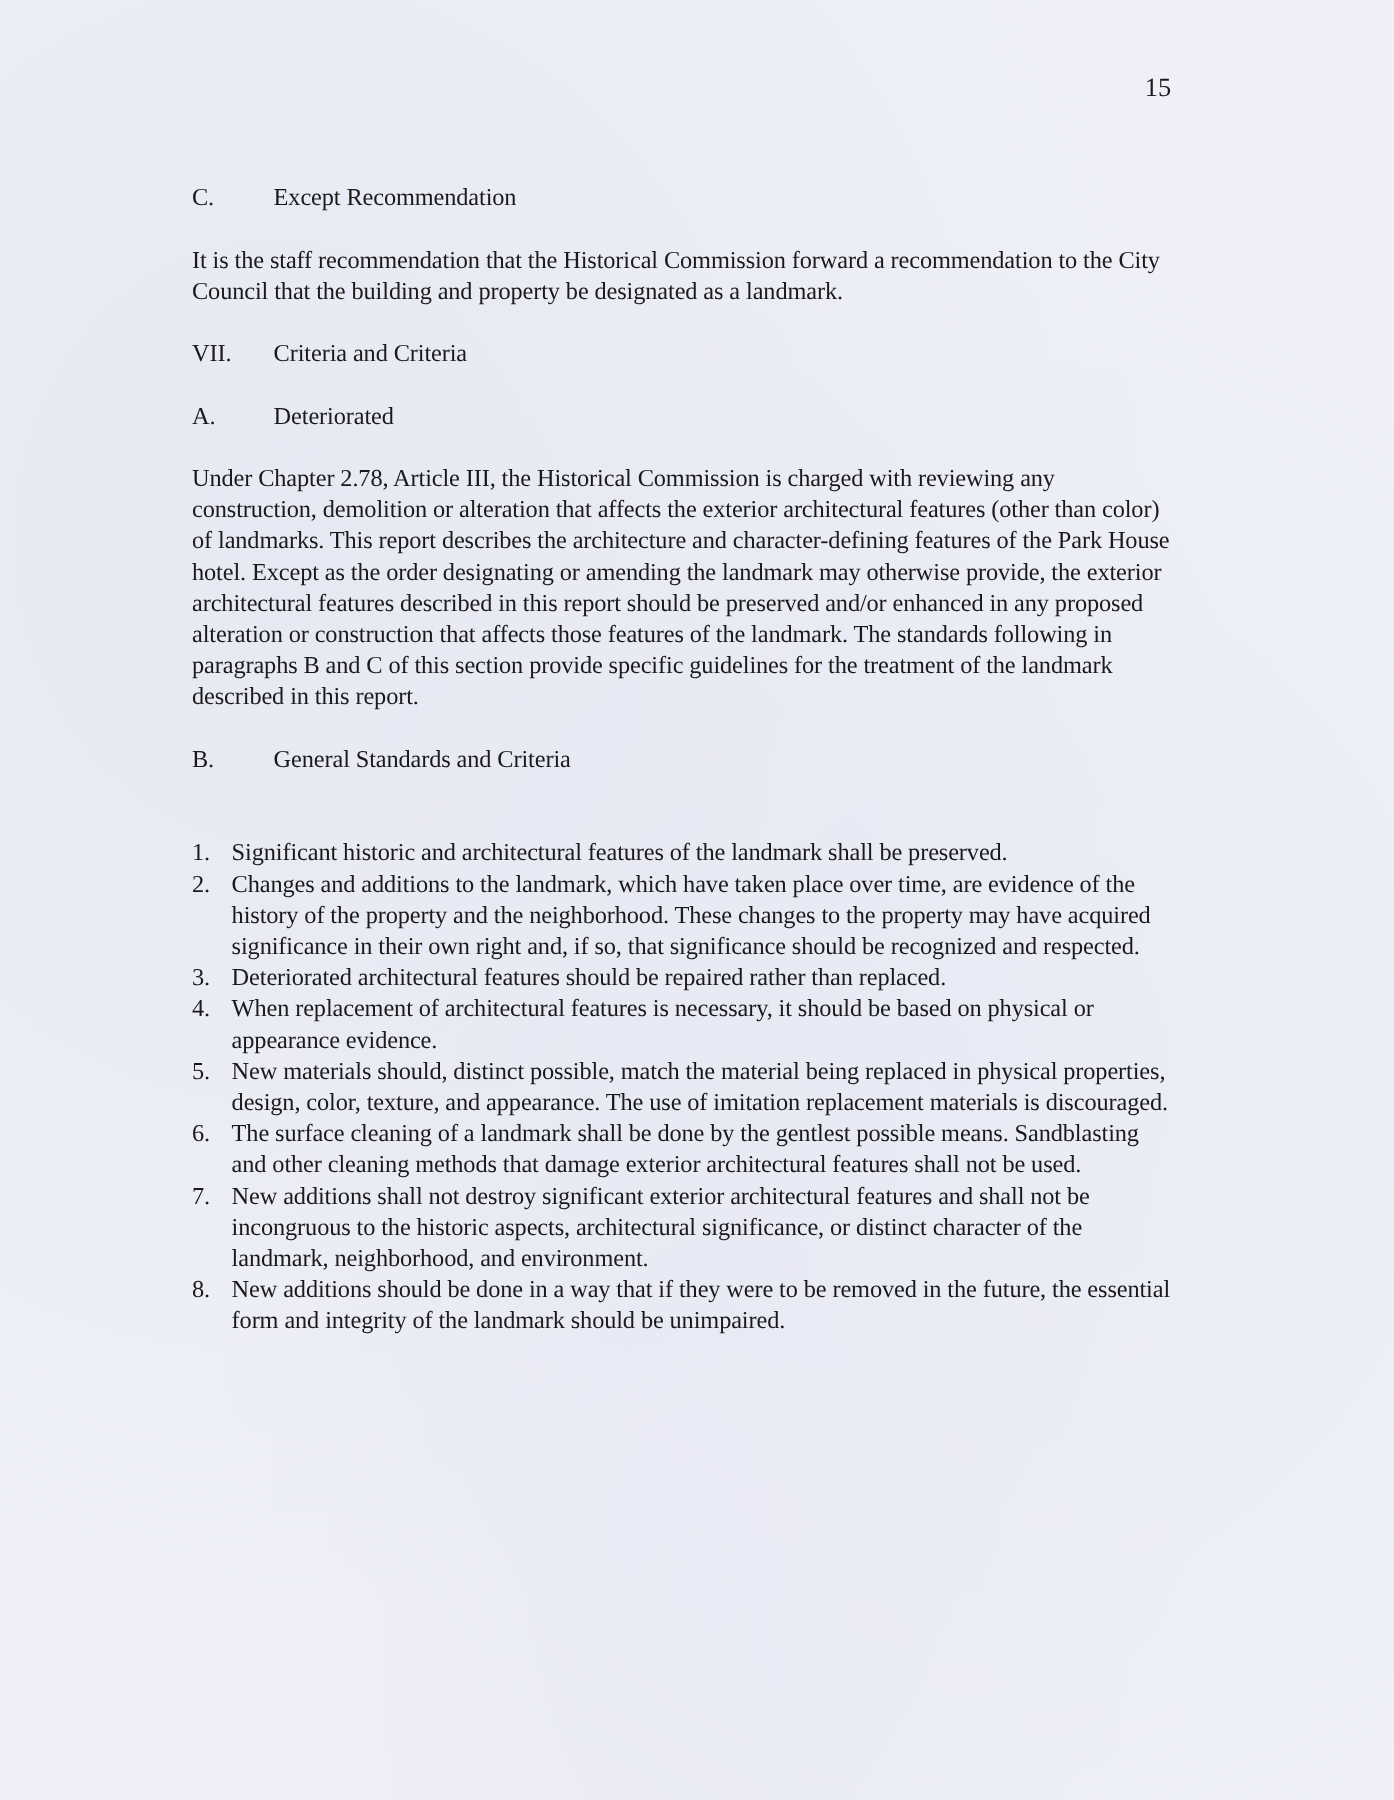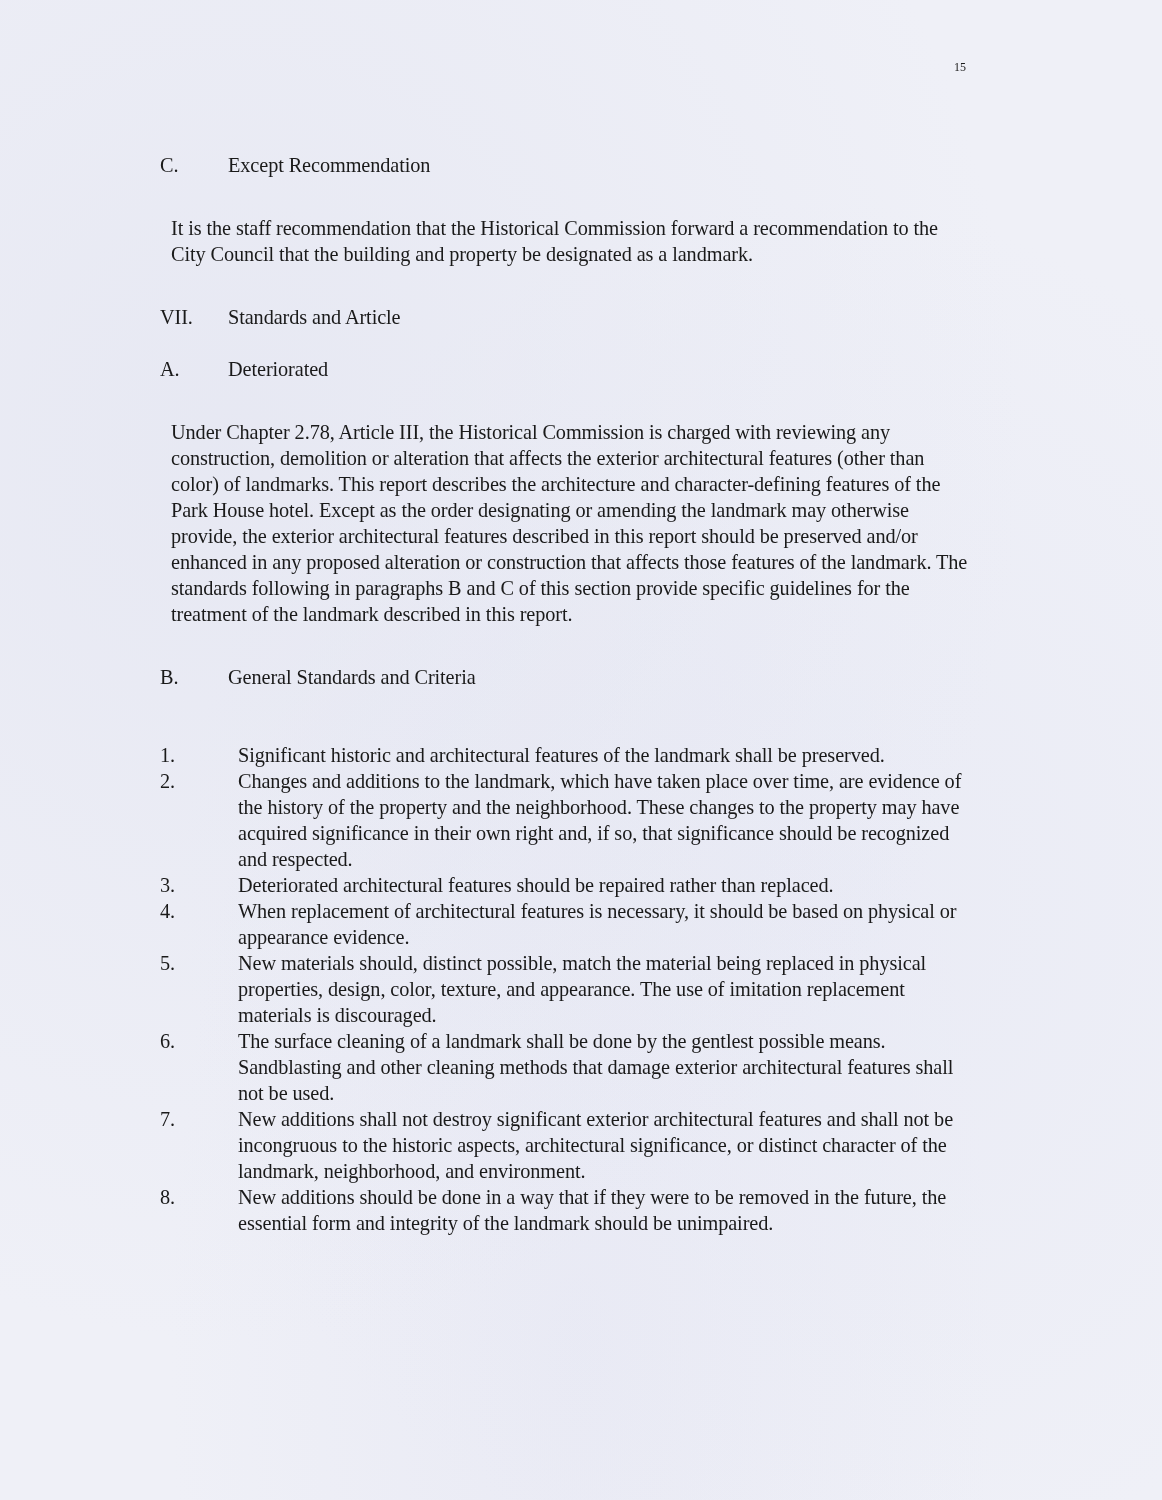--- a/index.html
+++ b/index.html
@@ -21,58 +21,57 @@
       background:
         radial-gradient(ellipse at 20% 30%, rgba(225,227,240,0.6), transparent 60%),
         radial-gradient(ellipse at 70% 60%, rgba(230,232,244,0.6), transparent 55%),
         radial-gradient(ellipse at 50% 90%, rgba(228,229,242,0.5), transparent 50%),
         #eff0f7;
     }
     .page-number {
       position: absolute;
       top: 60px;
       left: 954px;
-      font-size: 12px;
+      font-size: 22px;
     }
     .content {
       position: absolute;
       left: 160px;
       top: 152px;
       width: 820px;
       font-size: 20.3px;
       line-height: 26px;
       letter-spacing: -0.1px;
     }
     .heading {
       display: flex;
       margin: 0;
     }
     .heading .label {
       width: 68px;
       flex: none;
     }
     p {
-      margin: 11px;
+      margin: 0;
     }
     .gap-md { height: 26px; }
     ol.standards {
       list-style: none;
       margin: 0;
       padding: 0;
     }
     ol.standards li {
       display: flex;
     }
     ol.standards li .num {
       width: 33px;
       flex: none;
     }
     ol.standards li .txt {
       flex: 1;
-      margin-left: 45px;
     }
   </style>
 </head>
 <body>
 
 <div class="page-bg"></div>
 
 <div class="page-number">15</div>
 
 <div class="content">
@@ -80,21 +79,21 @@
   <div class="heading">
     <span class="label">C.</span>
     <span>Except Recommendation</span>
   </div>
   <div class="gap-md"></div>
   <p>It is the staff recommendation that the Historical Commission forward a recommendation to the City Council that the building and property be designated as a landmark.</p>
   <div class="gap-md"></div>
 
   <div class="heading">
     <span class="label">VII.</span>
-    <span>Standards and Article</span>
+    <span>Criteria and Criteria</span>
   </div>
   <div class="gap-md"></div>
 
   <div class="heading">
     <span class="label">A.</span>
     <span>Deteriorated</span>
   </div>
   <div class="gap-md"></div>
   <p>Under Chapter 2.78, Article III, the Historical Commission is charged with reviewing any construction, demolition or alteration that affects the exterior architectural features (other than color) of landmarks. This report describes the architecture and character-defining features of the Park House hotel.  Except as the order designating or amending the landmark may otherwise provide, the exterior architectural features described in this report should be preserved and/or enhanced in any proposed alteration or construction that affects those features of the landmark. The standards following in paragraphs B and C of this section provide specific guidelines for the treatment of the landmark described in this report.</p>
   <div class="gap-md"></div>

